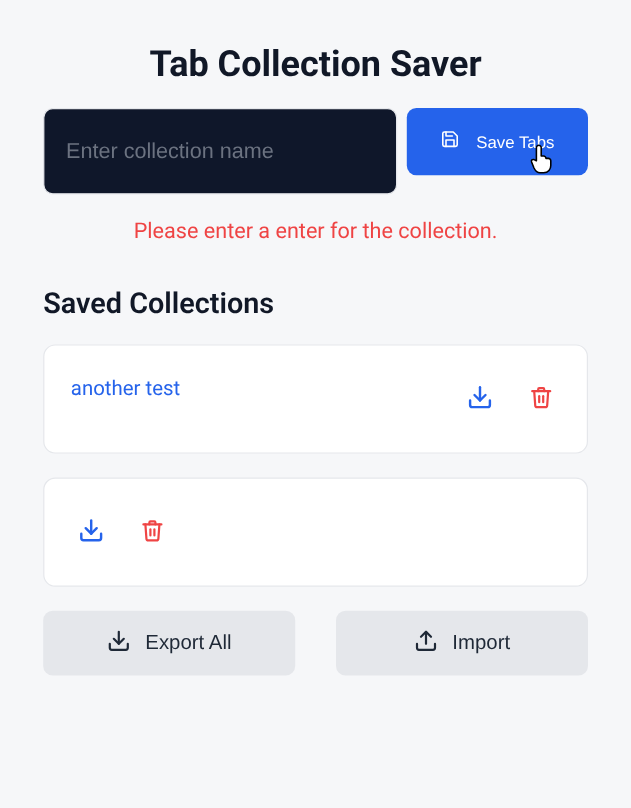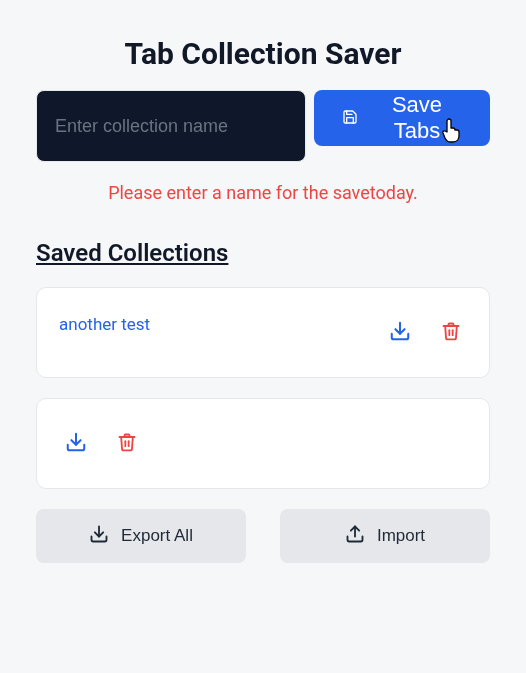--- a/index.html
+++ b/index.html
@@ -34,42 +34,41 @@
       color: #6b7280;
     }
     .name-input::placeholder { color: #6b7280; }
     .save-btn {
       background: #2563eb;
       color: #ffffff;
       border: none;
       border-radius: 8px;
       padding: 0 28px;
       height: 56px;
-      font-size: 22px;
+      font-size: 14px;
       font-weight: 500;
       display: flex;
       align-items: center;
       gap: 14px;
       cursor: pointer;
       line-height: 1.2;
       position: relative;
     }
     .save-btn .btn-text { text-align: center; }
     .error-msg {
       color: #ef4444;
       text-align: center;
       font-size: 18px;
       margin-bottom: 36px;
     }
     .section-heading {
       font-size: 24px;
       font-weight: 600;
       color: #111827;
       margin-bottom: 20px;
-      text-decoration: underline;
     }
     .collection-card {
       background: #ffffff;
       border: 1px solid #e5e7eb;
       border-radius: 10px;
       padding: 26px 22px;
       display: flex;
       margin-bottom: 20px;
     }
     .collection-name {
@@ -132,21 +131,21 @@
     </span>
     <span class="btn-text">Save Tabs</span>
     <span class="cursor-hand">
       <svg width="22" height="26" viewBox="0 0 22 26">
         <path d="M7 3 C7 2 8 1 9 1 C10 1 11 2 11 3 L11 10 L13 10 C14 10 15 11 15 12 L17 12 C18 12 19 13 19 14 L19 18 C19 21 17 24 13 24 L10 24 C8 24 6 22 5 20 L3 15 C2.5 13.5 3.5 12.5 5 13 L7 14 Z" fill="#ffffff" stroke="#000000" stroke-width="1.3" stroke-linejoin="round"></path>
       </svg>
     </span>
   </button>
 </div>
 
-<div class="error-msg">Please enter a name for the savetoday.</div>
+<div class="error-msg">Please enter a enter for the collection.</div>
 
 <h2 class="section-heading">Saved Collections</h2>
 
 <div class="collection-card">
   <span class="collection-name">another test</span>
   <button class="icon-btn download-icon">
     <span>
       <svg width="22" height="22" viewBox="0 0 24 24" fill="none" stroke="currentColor" stroke-width="2.2" stroke-linecap="round" stroke-linejoin="round">
         <path d="M21 15v4a2 2 0 0 1-2 2H5a2 2 0 0 1-2-2v-4"></path>
         <polyline points="7 10 12 15 17 10"></polyline>

